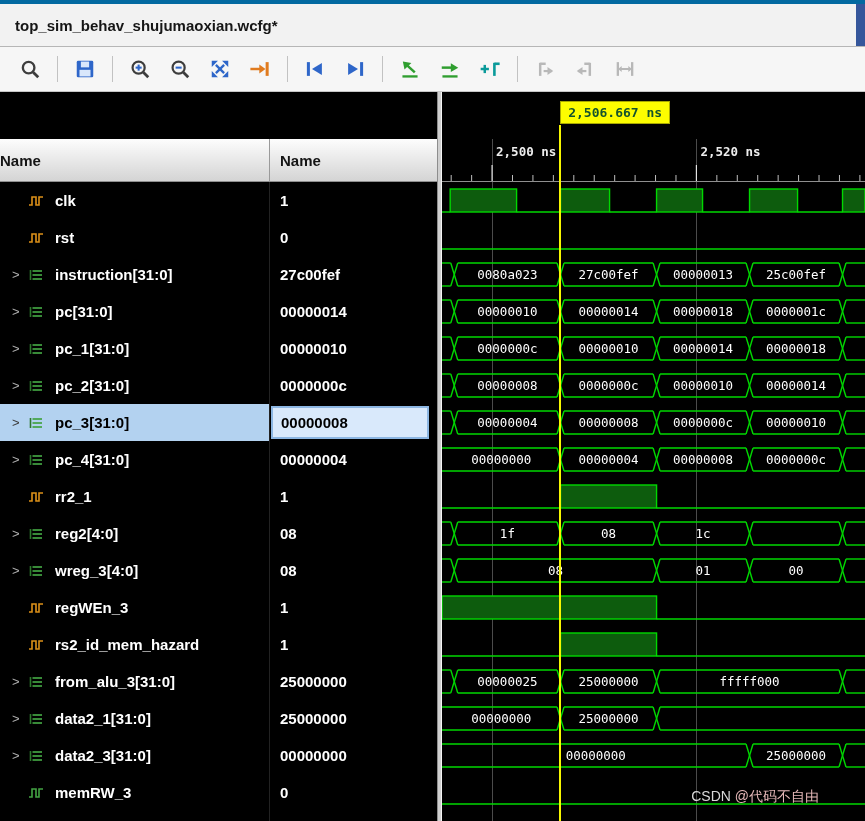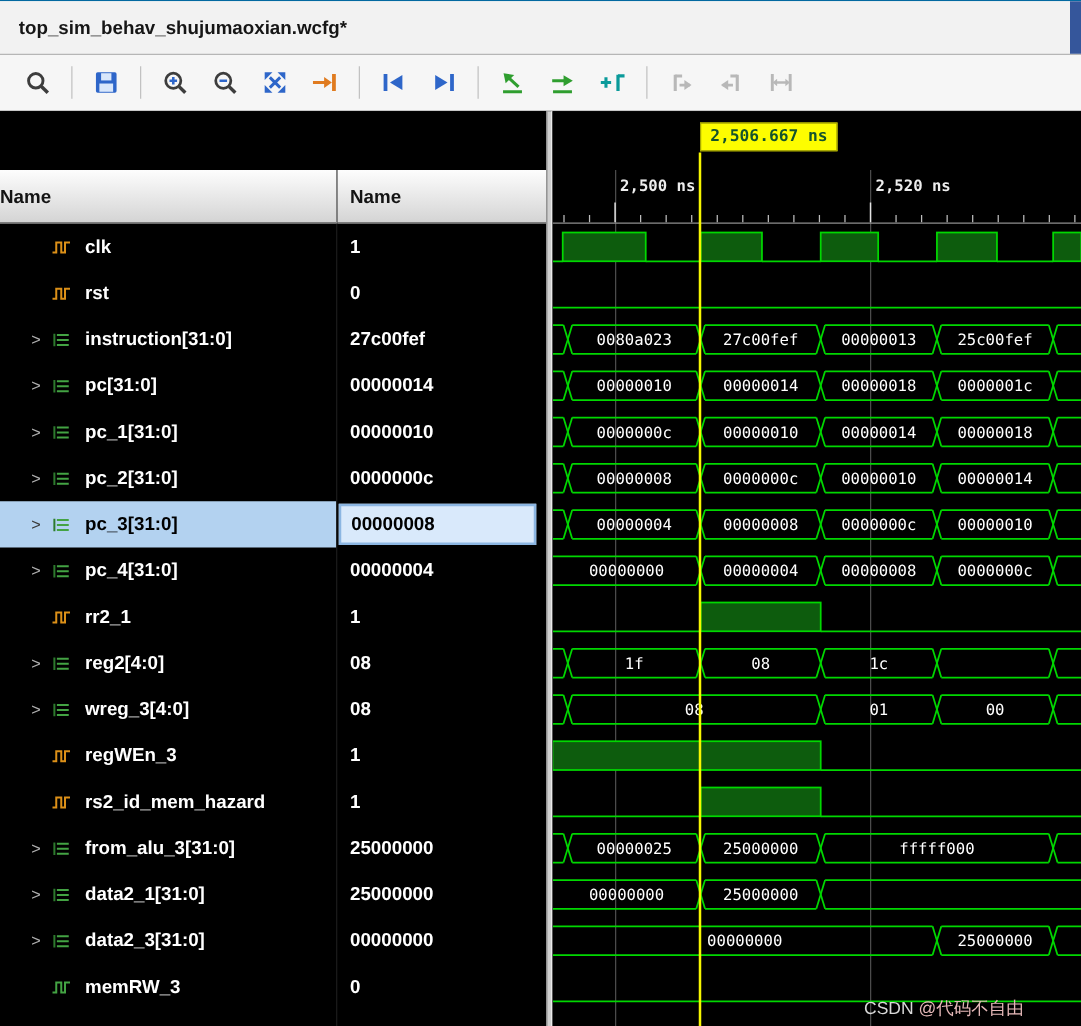--- a/index.html
+++ b/index.html
@@ -1,17 +1,17 @@
 <!DOCTYPE html>
 <html><head>
 <meta charset="utf-8">
 <style>
   html,body{margin:0;padding:0;background:#fff;}
   body{width:865px;height:821px;overflow:hidden;font-family:"Liberation Sans",sans-serif;}
-  .window{width:865px;height:821px;box-sizing:border-box;border-top:1px solid #0369a1;display:flex;flex-direction:column;background:#fff;}
+  .window{width:865px;height:821px;box-sizing:border-box;border-top:4px solid #0369a1;display:flex;flex-direction:column;background:#fff;}
 
   
   .titlebar{height:42px;background:#f2f2f2;border-bottom:1px solid #b6b6b6;display:flex;align-items:center;padding-left:15px;position:relative;flex:0 0 auto;}
   .title{font-weight:bold;font-size:15px;color:#161616;}
   .corner{position:absolute;right:0;top:0;width:9px;height:42px;background:#35569b;}
 
   
   .toolbar{height:44px;background:#f6f6f6;border-bottom:1px solid #c6c6c6;display:flex;align-items:center;padding-left:10px;flex:0 0 auto;}
   .tbtn{width:40px;height:36px;display:flex;align-items:center;justify-content:center;border-radius:3px;}
   .tsep{width:1px;height:26px;background:#c2c2c2;margin:0 7px;}
@@ -24,40 +24,40 @@
   .gutter{width:5px;background:#cfcfcf;border-left:1px solid #8d8d8d;border-right:1px solid #f4f4f4;box-sizing:border-box;}
   .waves{width:423px;background:#000;position:relative;overflow:hidden;}
 
   .strip{height:47px;background:#000;flex:0 0 auto;}
   .hdr{height:43px;box-sizing:border-box;background:linear-gradient(#fdfdfd,#d4d4d4);border-bottom:1px solid #8f8f8f;display:flex;align-items:center;font-weight:bold;font-size:15px;color:#141414;flex:0 0 auto;}
   .nhdr{border-right:1px solid #9a9a9a;}
   .vhdr{padding-left:10px;}
   .rows{height:642px;overflow:hidden;}
   .names .rows{border-right:1px solid #222;box-sizing:border-box;}
 
-  .nrow{height:37px;display:flex;align-items:center;color:#fff;font-size:15px;font-weight:600;padding-left:25px;box-sizing:border-box;}
+  .nrow{height:37px;display:flex;align-items:center;color:#fff;font-size:15px;font-weight:600;padding-left:12px;box-sizing:border-box;}
   .nrow .arr{width:16px;color:#b0b0b0;font-size:13px;font-weight:400;}
   .nrow .sigicon{width:20px;height:16px;margin-right:7px;display:flex;align-items:center;}
   .nrow.sel{background:#b3d2f0;color:#000;}
   .nrow.sel .arr{color:#3a3a3a;}
 
   .vrow{height:37px;display:flex;align-items:center;color:#fff;font-size:15px;font-weight:600;padding-left:10px;box-sizing:border-box;}
   .vrow.sel{padding:2px 8px 2px 1px;}
   .vbox{flex:1;height:100%;background:#d9e9fb;border:2px solid #8cb6e2;color:#000;display:flex;align-items:center;padding-left:8px;box-sizing:border-box;}
 
   .wstrip{position:relative;z-index:2;}
   .ruler{background:transparent;position:relative;z-index:2;padding:0;text-align:center;}
   .wrows{position:relative;z-index:2;background:transparent;}
   .wrow{height:37px;}
   .wrow svg{display:block;}
 
   .gridline{position:absolute;top:47px;bottom:0;width:1px;background:#4b4b4b;z-index:1;}
   .cursor-line{position:absolute;top:33px;bottom:0;width:2px;background:#f6f600;z-index:5;}
   .cursor-label{position:absolute;top:9px;background:#fdfd00;color:#14532d;border:1px solid #a8a800;font:bold 13px "DejaVu Sans Mono",monospace;padding:3px 7px;white-space:nowrap;z-index:6;}
-  .wm{position:absolute;right:46px;bottom:5px;font-size:14px;z-index:6;color:#d8d8d8;}
+  .wm{position:absolute;right:46px;bottom:18px;font-size:14px;z-index:6;color:#d8d8d8;}
   .wm .wm2{color:#e5b8b8;}
 </style>
 </head>
 <body>
 
 <div class="window">
   <div class="titlebar">
     <span class="title">top_sim_behav_shujumaoxian.wcfg*</span>
     <div class="corner"></div>
   </div>

